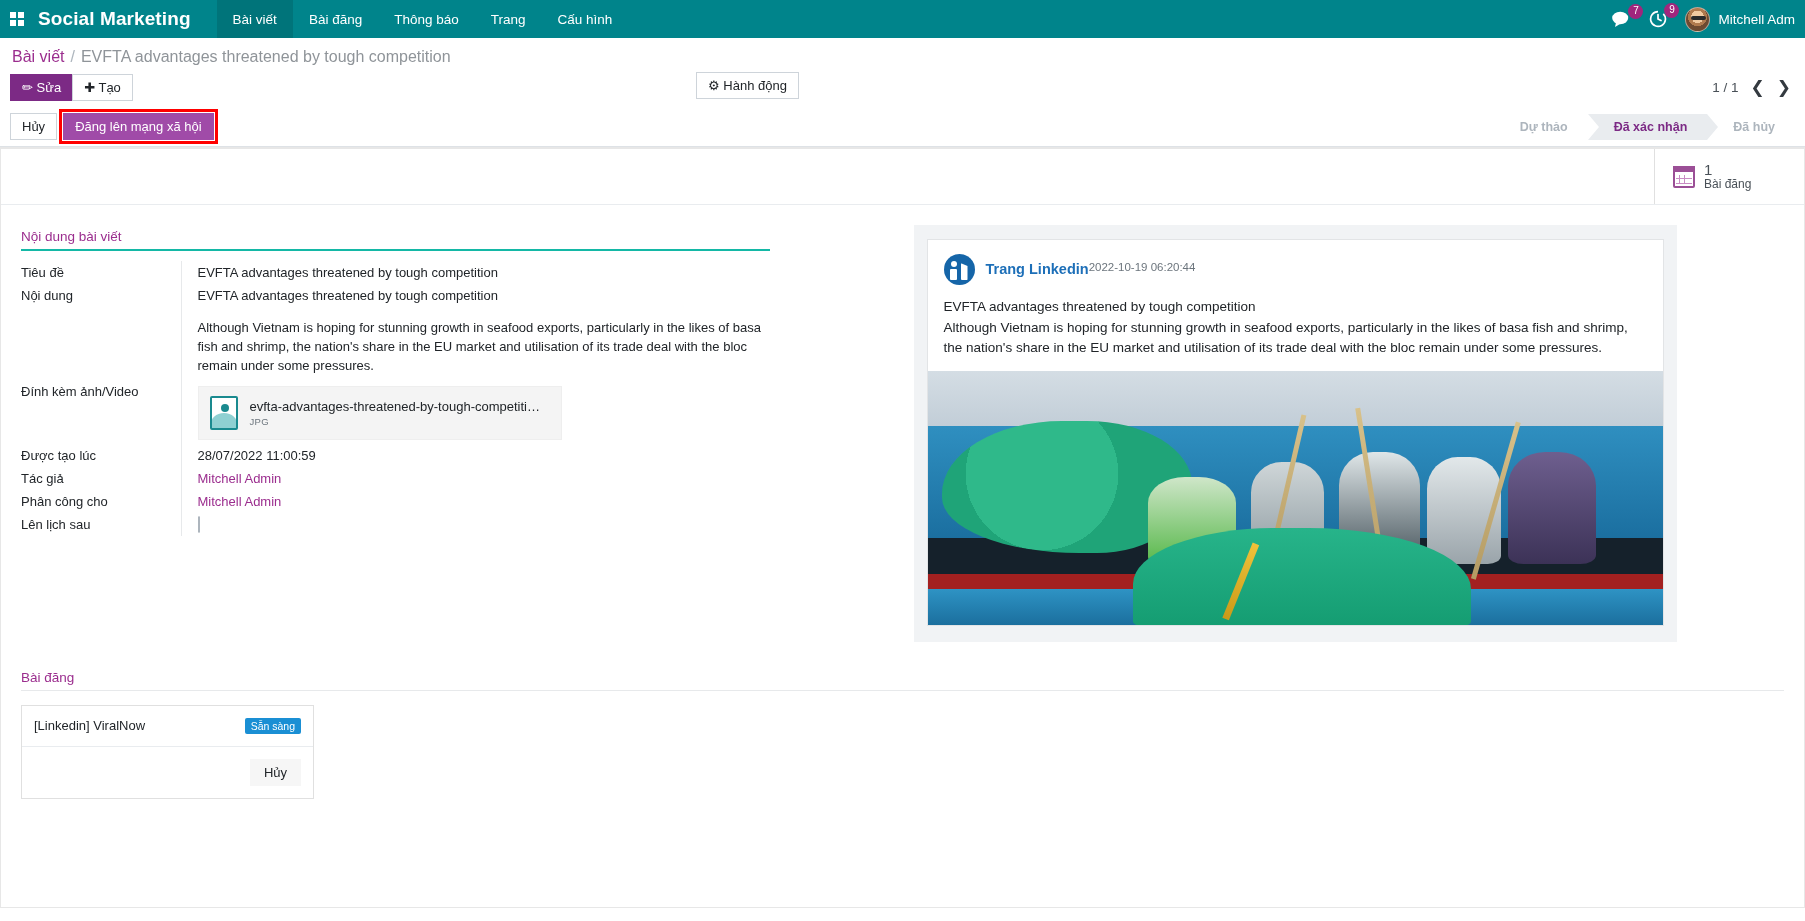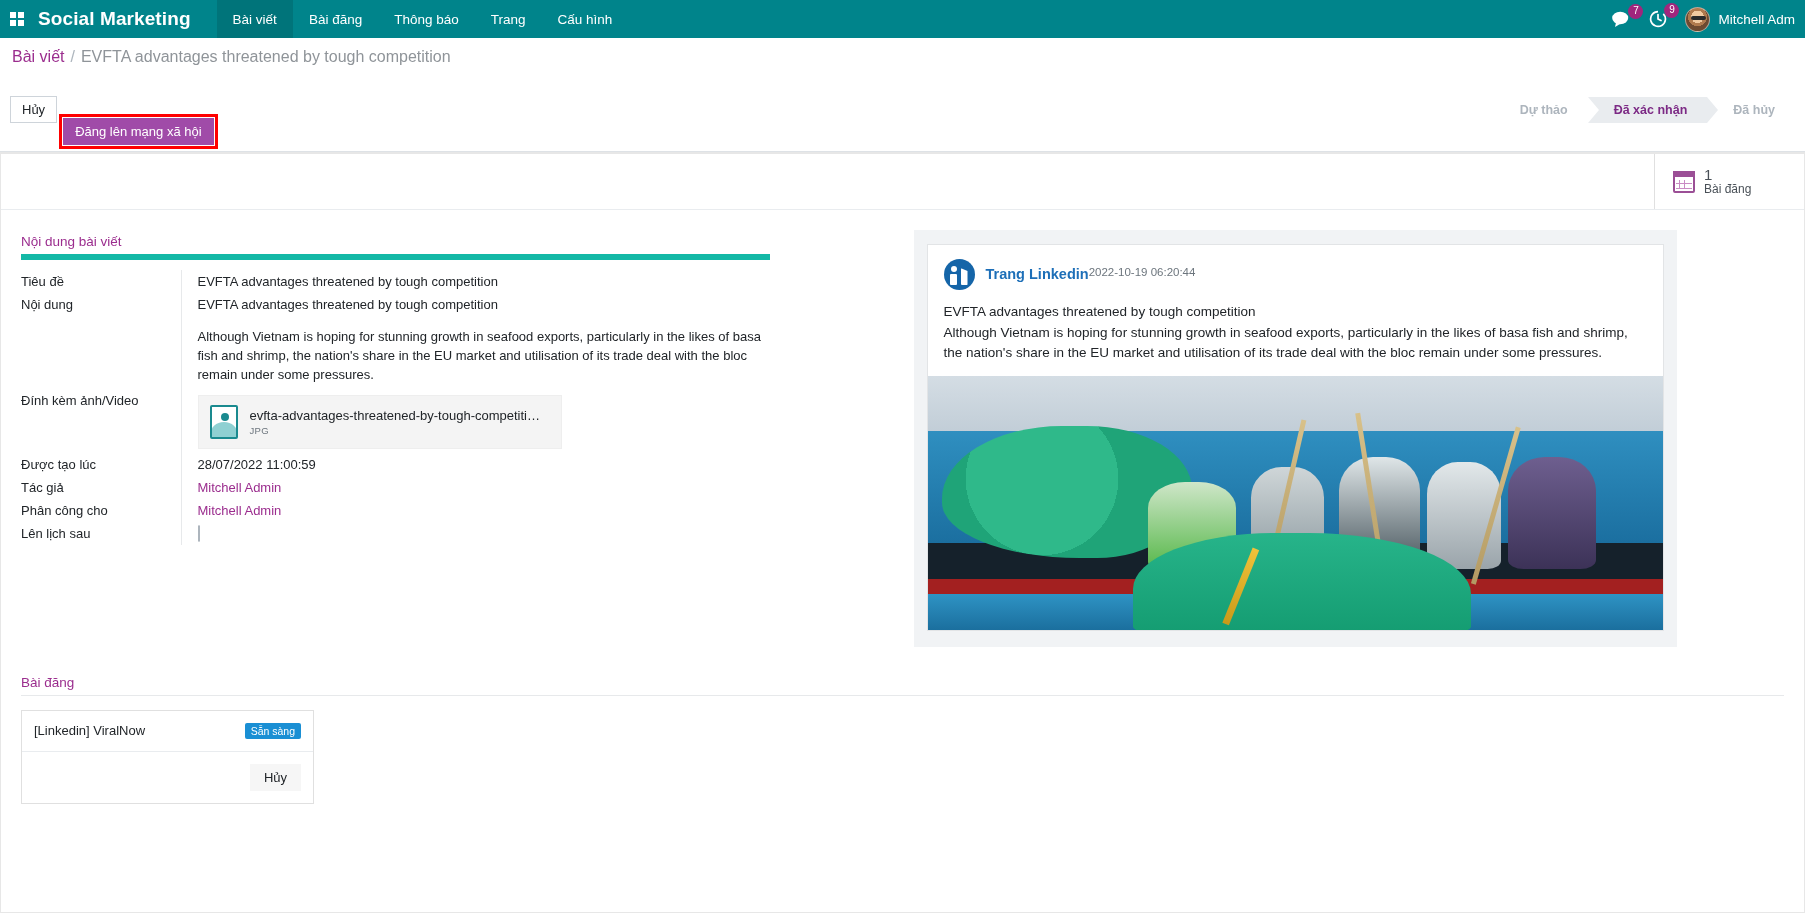--- a/index.html
+++ b/index.html
@@ -151,21 +151,20 @@
   .status-row {
     display: flex;
     align-items: center;
     padding: 4px 0 6px 0;
     position: relative;
     min-height: 34px;
   }
   .highlight-box {
     outline: 3px solid #ff0000;
     outline-offset: 1px;
-    margin-top: 44px;
   }
   .statusbar {
     margin-left: auto;
     display: flex;
     align-items: stretch;
     height: 26px;
     font-size: 12.5px;
     font-weight: 700;
   }
   .stage {
@@ -262,21 +261,21 @@
     flex: 1;
     padding: 6px 0 0 0;
     display: flex;
     justify-content: center;
   }
 
   .group-title {
     color: #9b2d8e;
     font-size: 13.5px;
     padding-bottom: 5px;
-    border-bottom: 6px solid #14b8a6;
+    border-bottom: 2px solid #14b8a6;
     margin-bottom: 10px;
   }
   .field-table { width: 100%; border-collapse: collapse; }
   .field-table td { vertical-align: top; padding: 4px 0; margin-left: 44px; }
   .f-label {
     width: 160px;
     color: #212529;
     font-size: 13px;
     padding-right: 10px !important;
     white-space: nowrap;
@@ -566,20 +565,43 @@
 </div>
 
 <div class="control-panel">
 
   <div class="breadcrumb-row">
     <span class="bc-link">Bài viết</span>
     <span class="bc-sep">/</span>
     <span class="bc-current">EVFTA advantages threatened by tough competition</span>
   </div>
 
+  <div class="btn-row">
+    <div class="btn-group">
+      <button class="btn btn-primary">
+        <span>✏</span>
+        <span>Sửa</span>
+      </button>
+      <button class="btn">
+        <span>✚</span>
+        <span>Tạo</span>
+      </button>
+    </div>
+    <div class="action-btn-wrap">
+      <button class="btn">
+        <span>⚙</span>
+        <span>Hành động</span>
+      </button>
+    </div>
+    <div class="pager">
+      <span>1 / 1</span>
+      <span class="pager-arrow">❮</span>
+      <span class="pager-arrow">❯</span>
+    </div>
+  </div>
 
   <div class="status-row">
     <button class="btn">Hủy</button>
     <span class="highlight-box" style="margin-left:6px;display:inline-flex;">
       <button class="btn btn-primary" style="background:#a04ba8;border-color:#a04ba8;">Đăng lên mạng xã hội</button>
     </span>
 
     <div class="statusbar">
       <div class="stage done">Dự thảo</div>
       <div class="stage active">Đã xác nhận</div>

